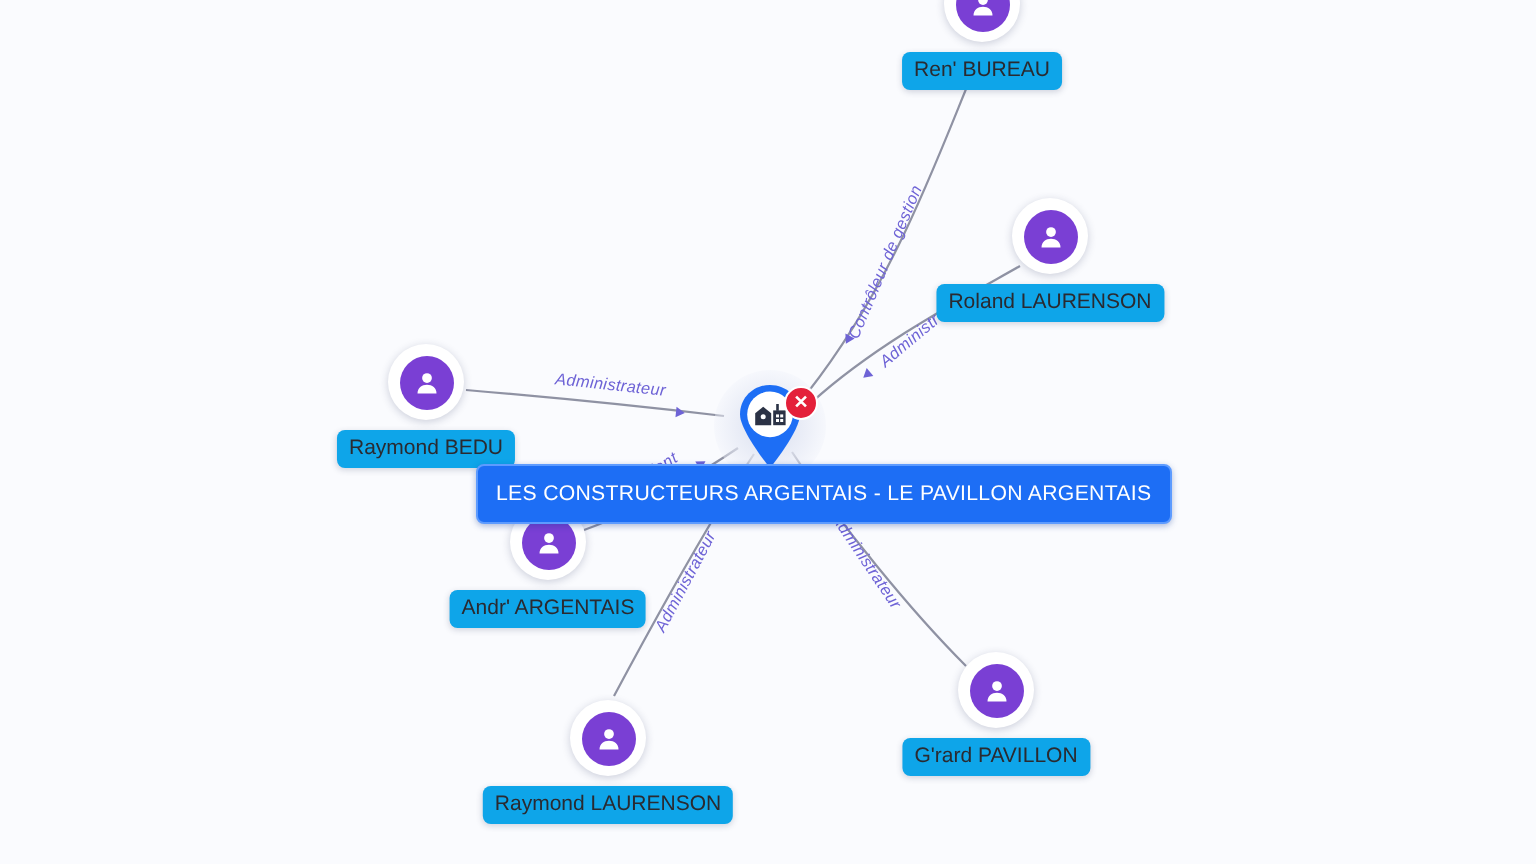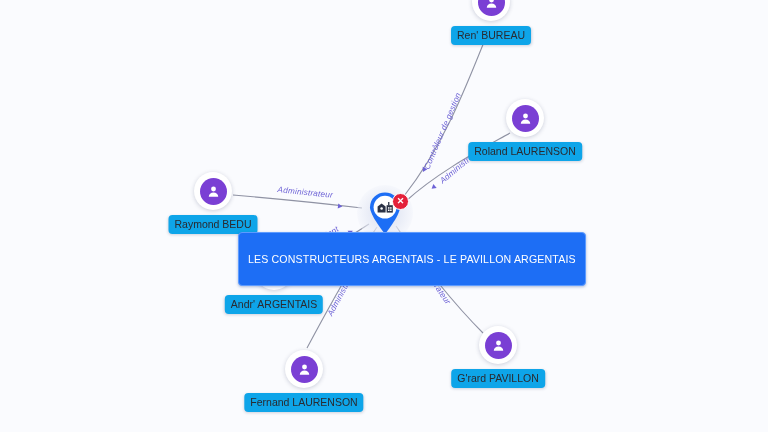--- a/index.html
+++ b/index.html
@@ -121,21 +121,21 @@
     line-height: 1;
     font-weight: bold;
   }
   #company-title {
     position: absolute;
     left: 238px;
     top: 232px;
     height: 20px;
     display: flex;
     align-items: center;
-    padding: 16px 9px;
+    padding: 4px 9px;
     background: #1d6ef5;
     border: 1.3px solid #5d9bff;
     border-radius: 4px;
     color: #ffffff;
     font-size: 10.6px;
     letter-spacing: .15px;
     white-space: nowrap;
     box-shadow: 0 1px 3px rgba(20,60,150,.35);
   }
 </style>
@@ -224,21 +224,21 @@
     </div>
     <div class="person-node" style="left: 304px; top: 369px;">
       <div class="person-avatar">
         <div class="person-avatar-inner">
           <svg width="15" height="15" viewBox="0 0 24 24" aria-hidden="true">
             <circle cx="12" cy="8" r="3.9" fill="#ffffff"></circle>
             <path d="M4.4 20.4c0-4.3 3.4-7 7.6-7s7.6 2.7 7.6 7z" fill="#ffffff"></path>
           </svg>
         </div>
       </div>
-      <div class="person-label">Fernand LAURENSON</div>
+      <div class="person-label">Raymond LAURENSON</div>
     </div>
     <div class="person-node" style="left: 498px; top: 345px;">
       <div class="person-avatar">
         <div class="person-avatar-inner">
           <svg width="15" height="15" viewBox="0 0 24 24" aria-hidden="true">
             <circle cx="12" cy="8" r="3.9" fill="#ffffff"></circle>
             <path d="M4.4 20.4c0-4.3 3.4-7 7.6-7s7.6 2.7 7.6 7z" fill="#ffffff"></path>
           </svg>
         </div>
       </div>

